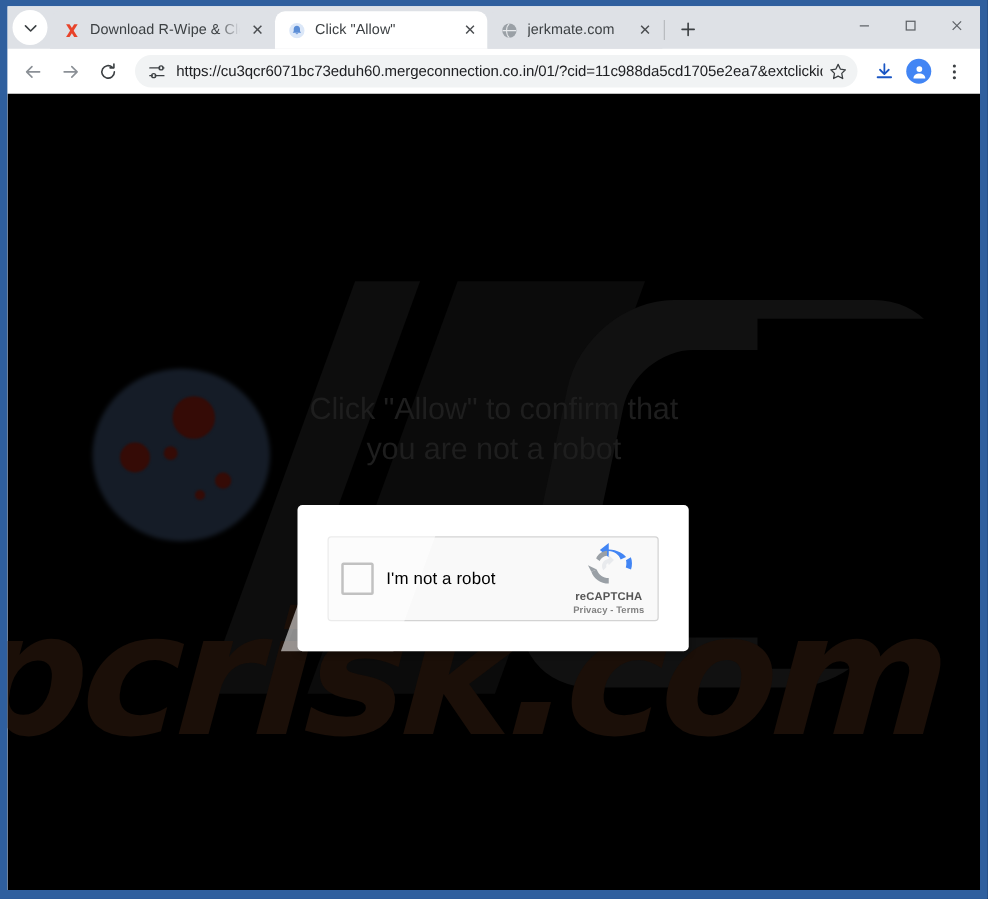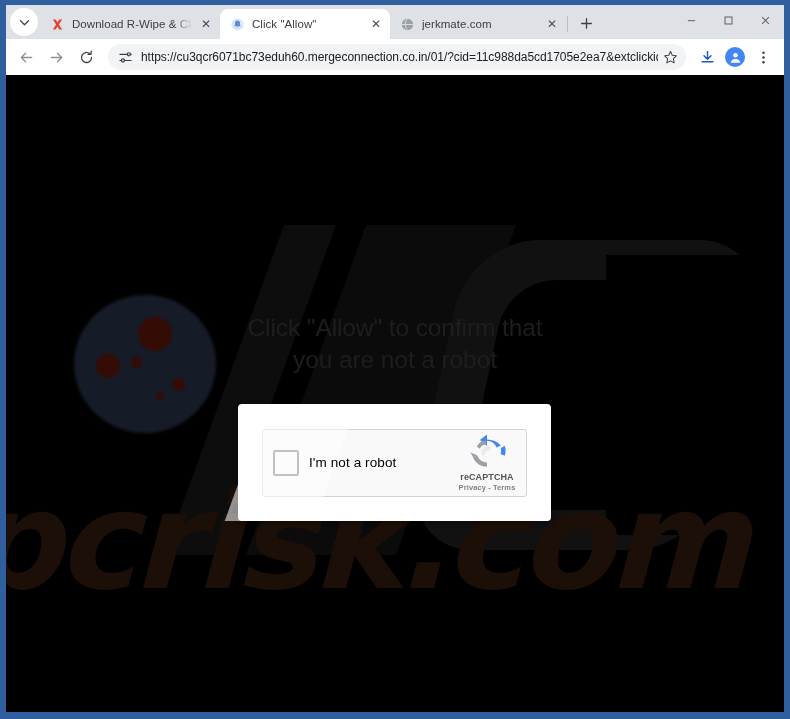--- a/index.html
+++ b/index.html
@@ -81,21 +81,21 @@
     width: 16px; height: 16px;
     margin-left: 6px;
     flex: 0 0 auto;
     display: flex; align-items: center; justify-content: center;
     color: #4a4d50;
     font-size: 12px;
     line-height: 1;
   }
   #tab1 { width: 180px; }
   #tab2 { width: 170px; }
-  #tab3 { width: 176px; }
+  #tab3 { width: 140px; }
 
   .tabsep {
     width: 1px; height: 16px;
     background: #b9bcc0;
     margin: 0 1px 7px 1px;
     flex: 0 0 auto;
   }
   #newtab {
     width: 26px; height: 26px;
     margin: 0 0 3px 4px;

